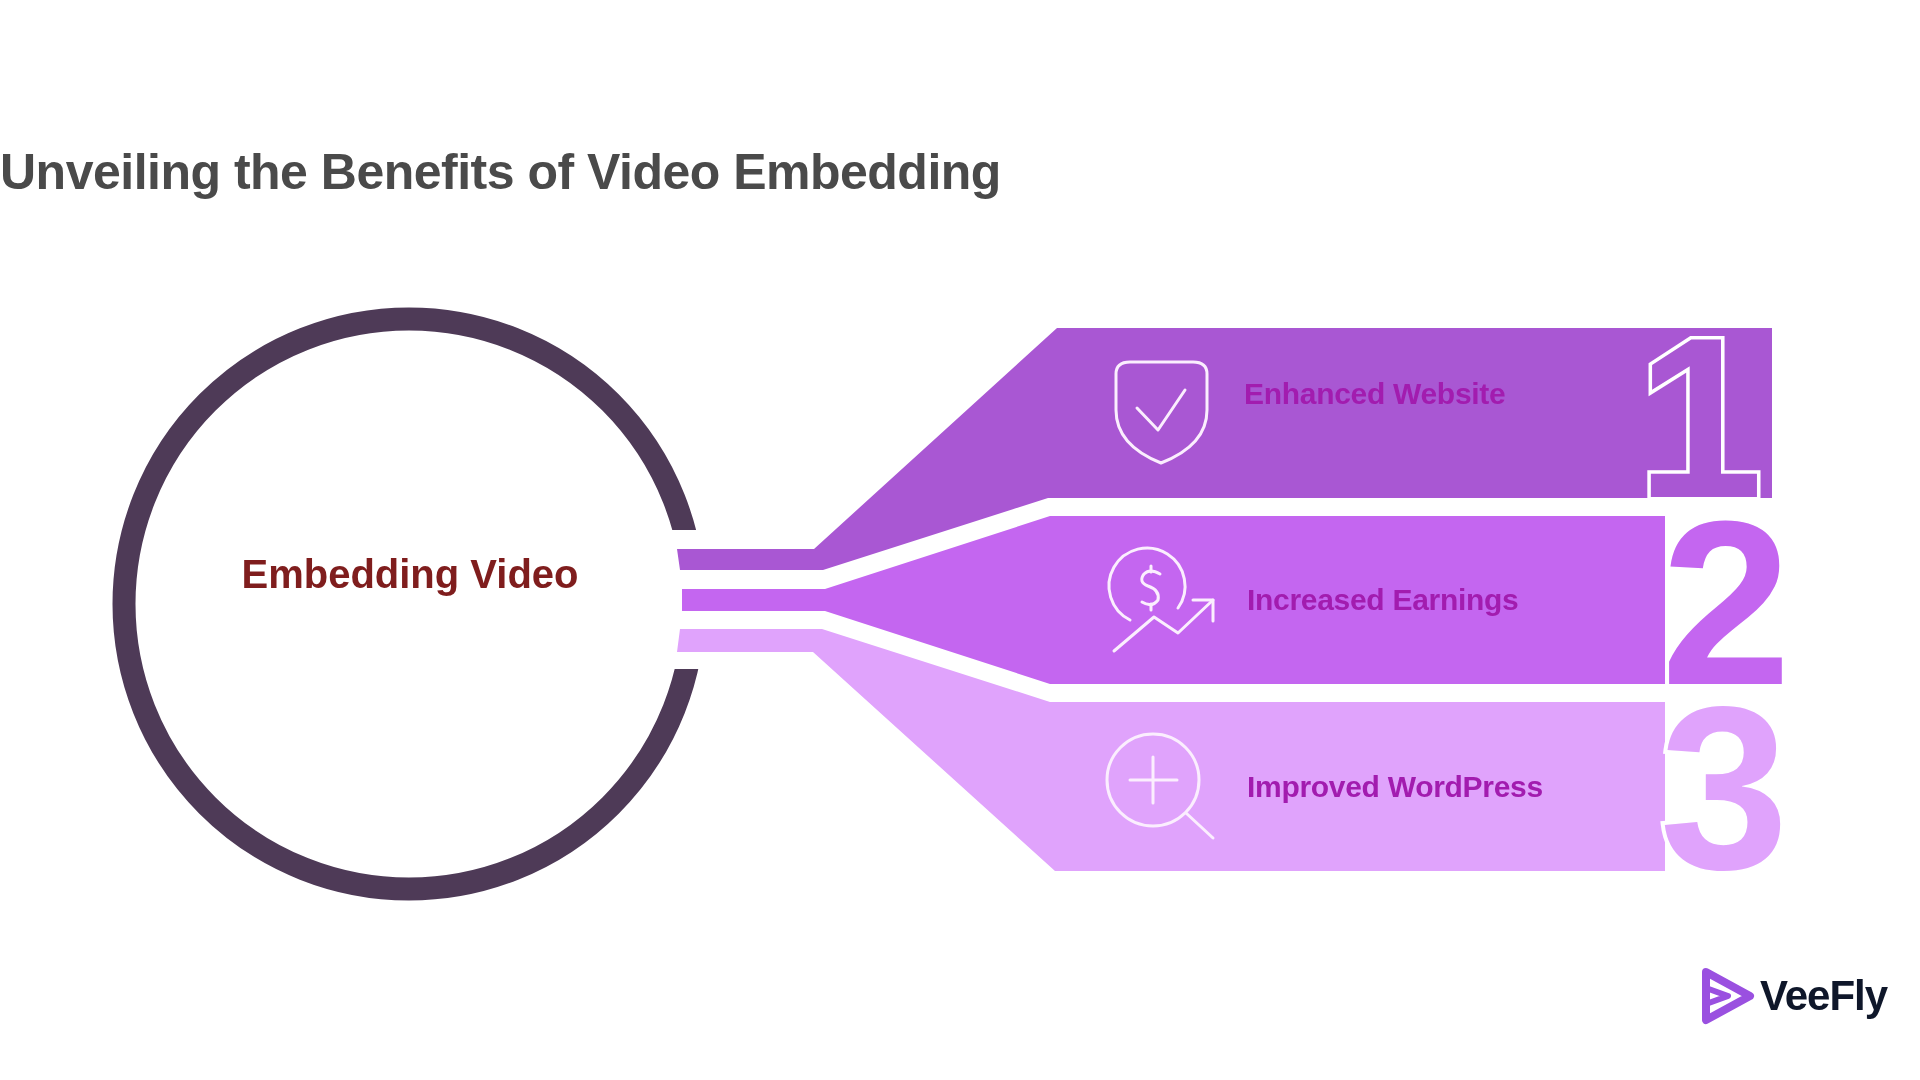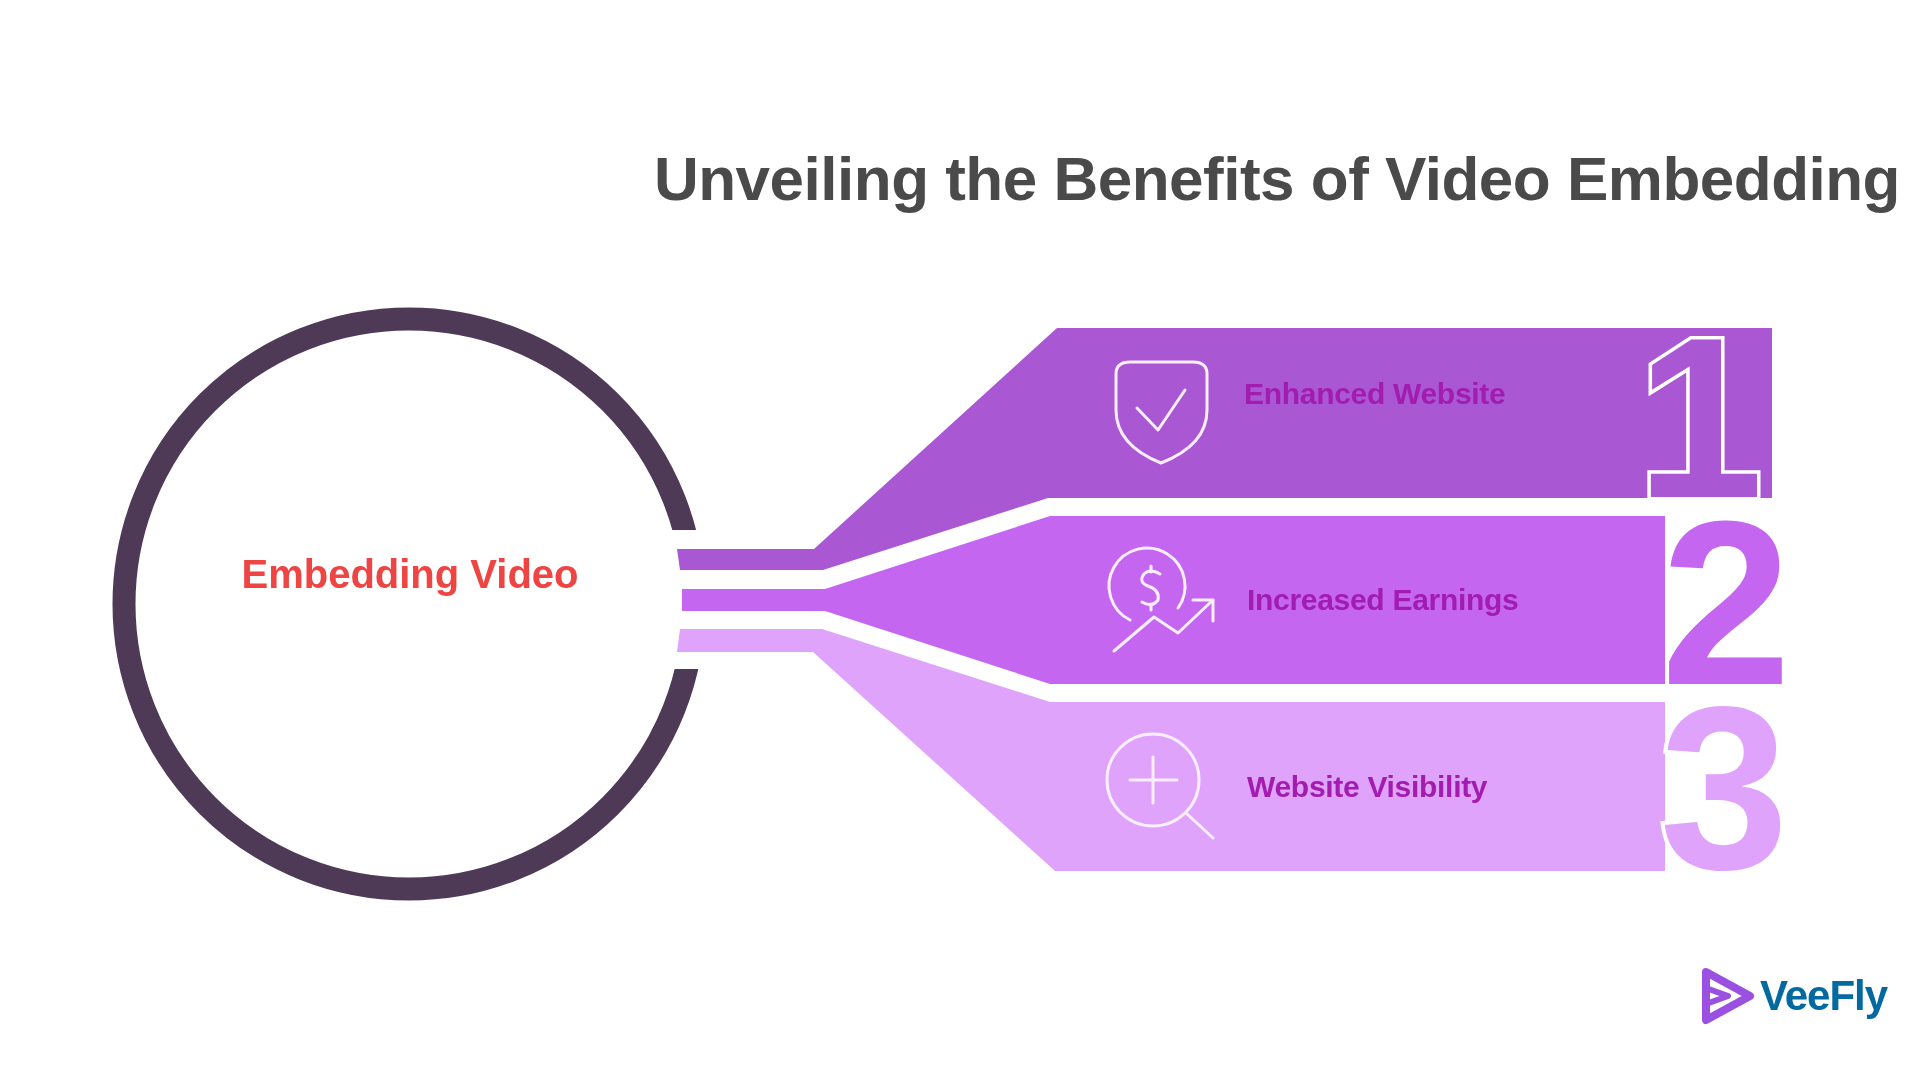--- a/index.html
+++ b/index.html
@@ -1,24 +1,24 @@
 <!DOCTYPE html>
 <html><head>
 <meta charset="utf-8">
 <style>
   html, body { margin: 0; padding: 0; background: #ffffff; }
   body { width: 1920px; height: 1080px; position: relative; overflow: hidden; font-family: "Liberation Sans", "DejaVu Sans", sans-serif; }
-  .title { position: absolute; left: 0; top: 143px; width: 1900px; text-align: right; font-size: 62px; font-weight: bold; color: #4a4a4a; letter-spacing: -0.5px; font-family: "Liberation Sans", sans-serif; }
+  .title { position: absolute; left: 0; top: 143px; width: 1900px; text-align: left; font-size: 50px; font-weight: bold; color: #4a4a4a; letter-spacing: -0.5px; font-family: "Liberation Sans", sans-serif; }
   svg.diagram { position: absolute; left: 0; top: 0; }
-  .center-label { position: absolute; left: 150px; top: 548px; width: 520px; text-align: center; font-size: 40px; font-weight: bold; color: #ef4444; line-height: 53px; font-family: "Liberation Sans", sans-serif; }
+  .center-label { position: absolute; left: 150px; top: 548px; width: 520px; text-align: center; font-size: 40px; font-weight: bold; color: #7f1d1d; line-height: 53px; font-family: "Liberation Sans", sans-serif; }
   .center-label span { display: block; }
   .item-label { position: absolute; color: #a21caf; font-size: 30px; font-weight: bold; line-height: 40px; font-family: "Liberation Sans", sans-serif; letter-spacing: -0.3px; }
   .item-label span { display: block; }
   .logo { position: absolute; left: 1700px; top: 966px; display: flex; align-items: center; }
-  .logo-text { font-size: 42px; font-weight: bold; color: #0369a1; margin-left: 4px; letter-spacing: -1px; font-family: "Liberation Sans", sans-serif; }
+  .logo-text { font-size: 42px; font-weight: bold; color: #0f172a; margin-left: 4px; letter-spacing: -1px; font-family: "Liberation Sans", sans-serif; }
 </style>
 </head>
 <body>
 
 <div class="title">Unveiling the Benefits of Video Embedding</div>
 
 <svg class="diagram" width="1920" height="1080" viewBox="0 0 1920 1080">
   <defs>
     <clipPath id="gapclip">
       <rect x="0" y="0" width="1920" height="530"></rect>
@@ -75,21 +75,21 @@
 
 <div class="item-label" style="left:1244px; top:374px;">
   <span>Enhanced Website</span>
 </div>
 
 <div class="item-label" style="left:1247px; top:580px;">
   <span>Increased Earnings</span>
 </div>
 
 <div class="item-label" style="left:1247px; top:767px;">
-  <span>Website Visibility</span>
+  <span>Improved WordPress</span>
 </div>
 
 <div class="logo">
   <svg width="56" height="60" viewBox="0 0 56 60">
     <path d="M6,6 L50,30 L6,54 Z" fill="none" stroke="#9a50e0" stroke-width="8" stroke-linejoin="round"></path>
     <path d="M6,22 L28,30 L6,38" fill="none" stroke="#9a50e0" stroke-width="6" stroke-linejoin="round"></path>
   </svg>
   <span class="logo-text">VeeFly</span>
 </div>
 

